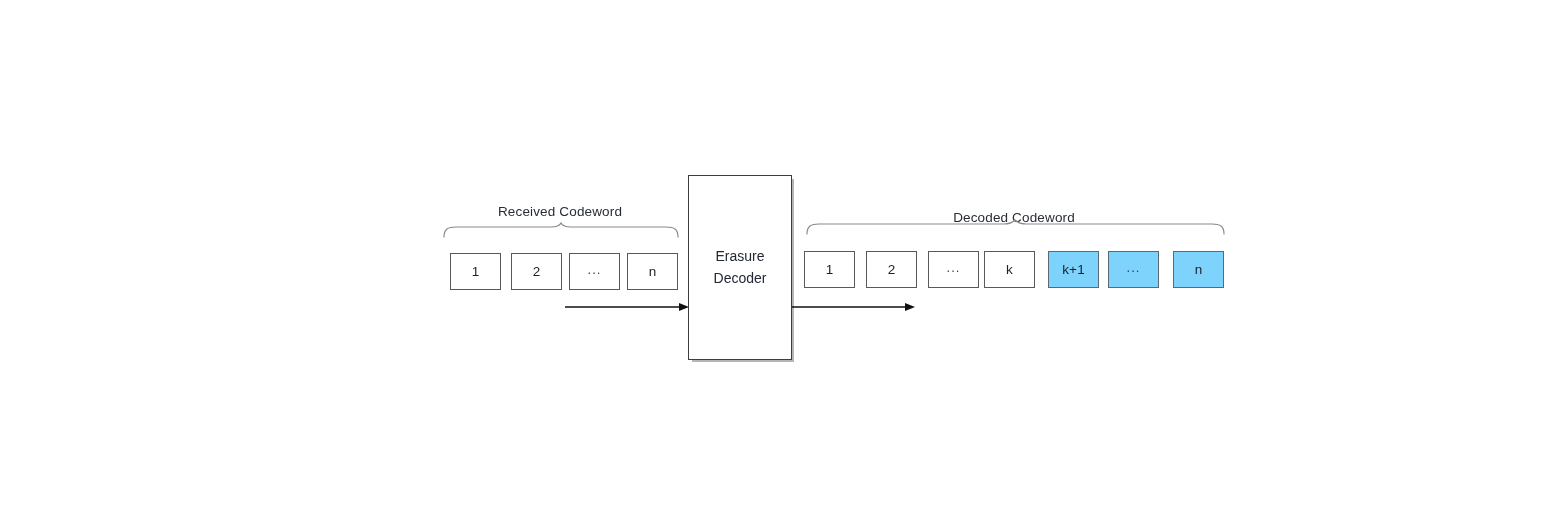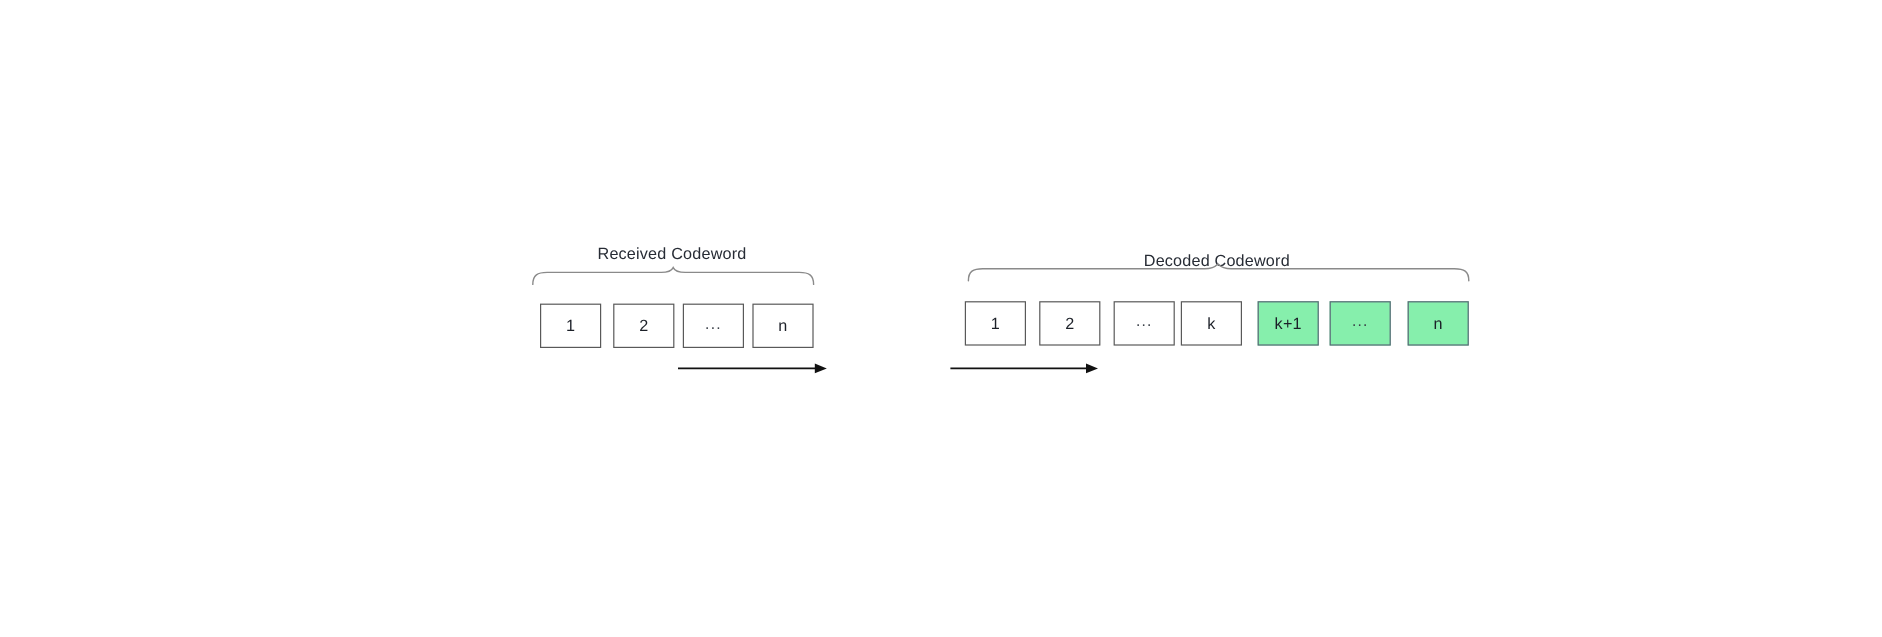--- a/index.html
+++ b/index.html
@@ -45,21 +45,21 @@
     background: #ffffff;
     display: flex;
     align-items: center;
     justify-content: center;
     font-size: 13.5px;
     color: #1c2028;
     line-height: 1;
     letter-spacing: 0.2px;
   }
   .cell.shaded {
-    background: #86efac;
+    background: #7dd3fc;
     border-color: #5b6878;
   }
   .cell.ellipsis {
     font-size: 13px;
     color: #3a3f48;
     letter-spacing: 1px;
     padding-bottom: 4px;
   }
 
   
@@ -106,20 +106,24 @@
   <div class="cell ellipsis" style="left:569px; top:253px;">...</div>
   <div class="cell" style="left:627px; top:253px;">n</div>
 
   <div class="arrow" style="left:565px; top:300px;">
     <svg width="126" height="14" viewBox="0 0 126 14" fill="none">
       <line x1="0" y1="7" x2="117" y2="7" stroke="#111111" stroke-width="1.4"></line>
       <path d="M124 7 L114 3 L114 11 Z" fill="#111111"></path>
     </svg>
   </div>
 
+  <div class="decoder">
+    <div class="dline">Erasure</div>
+    <div class="dline">Decoder</div>
+  </div>
 
   <div class="arrow" style="left:792px; top:300px;">
     <svg width="130" height="14" viewBox="0 0 130 14" fill="none">
       <line x1="0" y1="7" x2="116" y2="7" stroke="#111111" stroke-width="1.4"></line>
       <path d="M123 7 L113 3 L113 11 Z" fill="#111111"></path>
     </svg>
   </div>
 
   <div class="group-label" style="left:914px; top:211px; width:200px;">Decoded Codeword</div>
 

